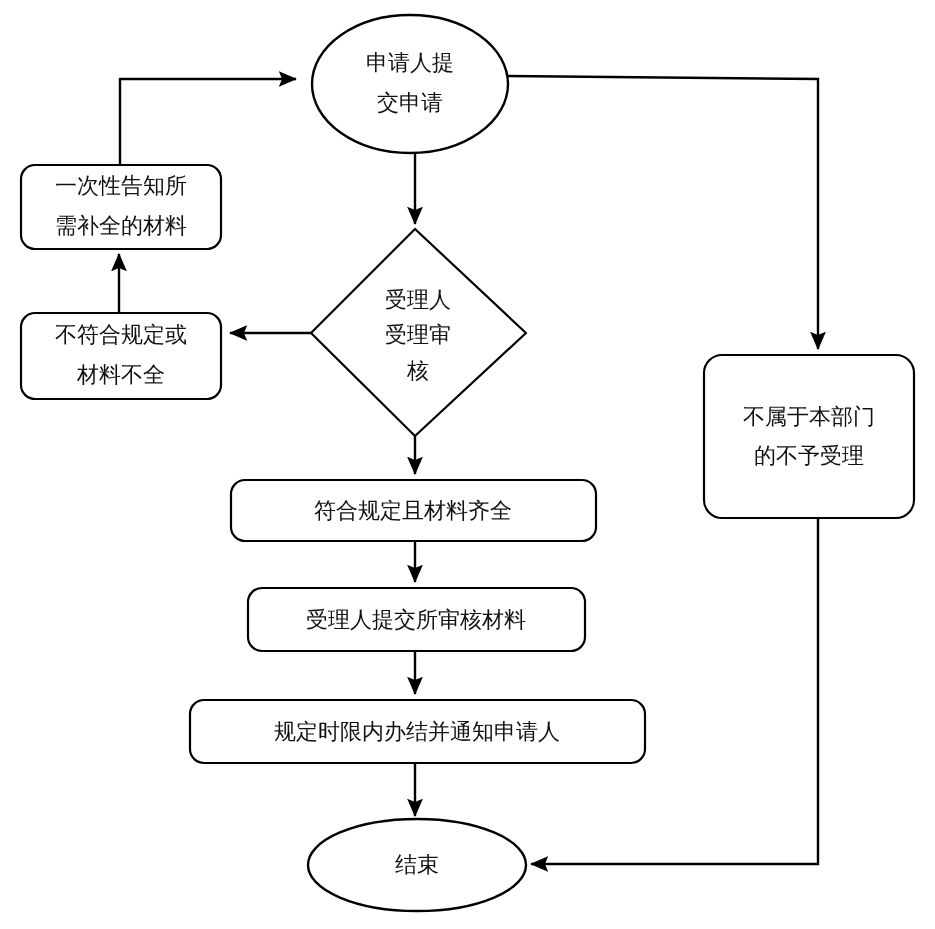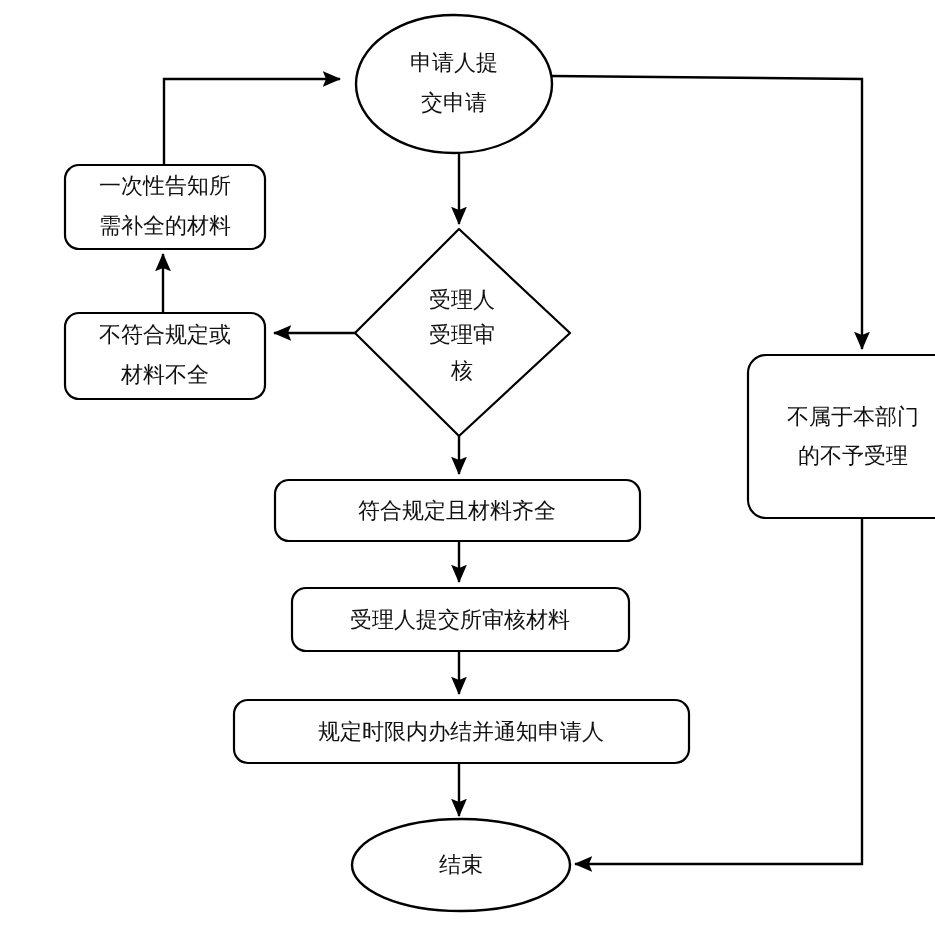--- a/index.html
+++ b/index.html
@@ -12,21 +12,20 @@
     width: 935px;
     height: 929px;
     font-family: "DejaVu Sans", "Liberation Sans", sans-serif;
     overflow: hidden;
   }
   #flowchart-root {
     position: relative;
     width: 885px;
     height: 929px;
     background: #ffffff;
-    margin-left: 44px;
   }
   svg.flow-canvas {
     position: absolute;
     top: 0;
     left: 0;
     width: 935px;
     height: 929px;
     display: block;
   }
   .node-shape {

